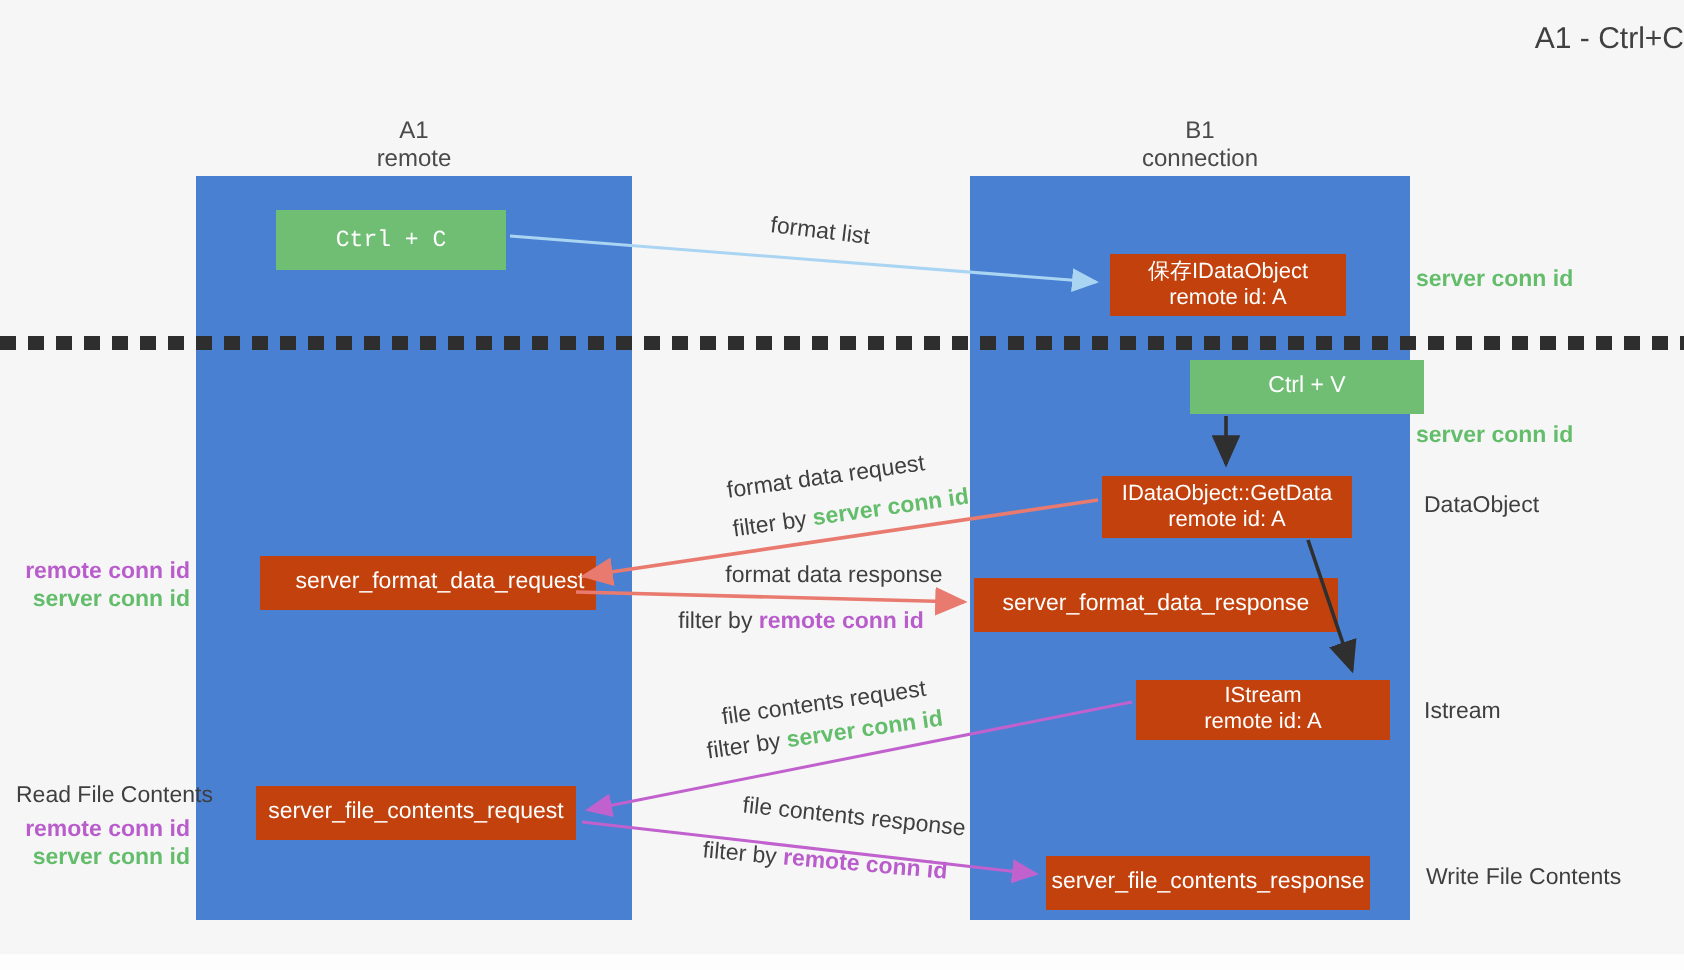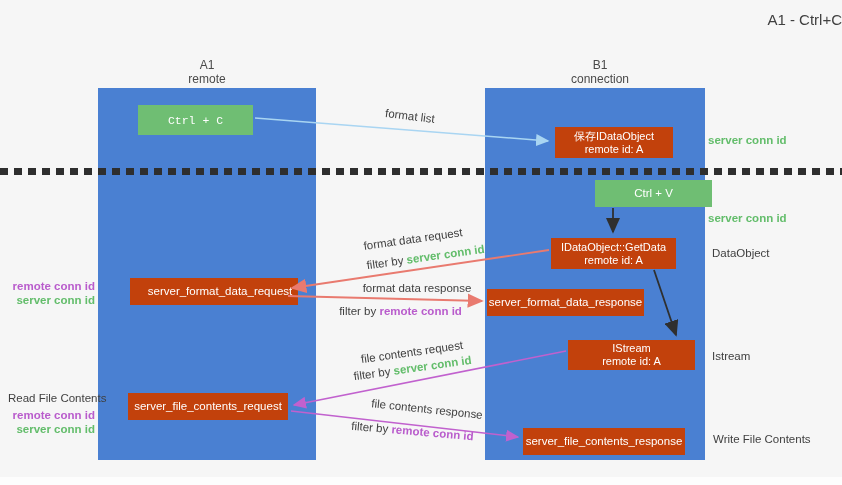--- a/index.html
+++ b/index.html
@@ -86,21 +86,21 @@
   <div>
     <div>IDataObject::GetData</div>
     <div>remote id: A</div>
   </div>
 </div>
 
 <div class="abs box orange" style="left:130px;top:278px;width:156px;height:27px;padding-left:12px;">
   <span>server_format_data_request</span>
 </div>
 
-<div class="abs box orange" style="left:487px;top:289px;width:157px;height:27px;">
+<div class="abs box orange" style="left:487px;top:289px;width:182px;height:27px;">
   <span>server_format_data_response</span>
 </div>
 
 <div class="abs box orange" style="left:568px;top:340px;width:127px;height:30px;font-size:11px;">
   <div>
     <div>IStream</div>
     <div>remote id: A</div>
   </div>
 </div>
 

